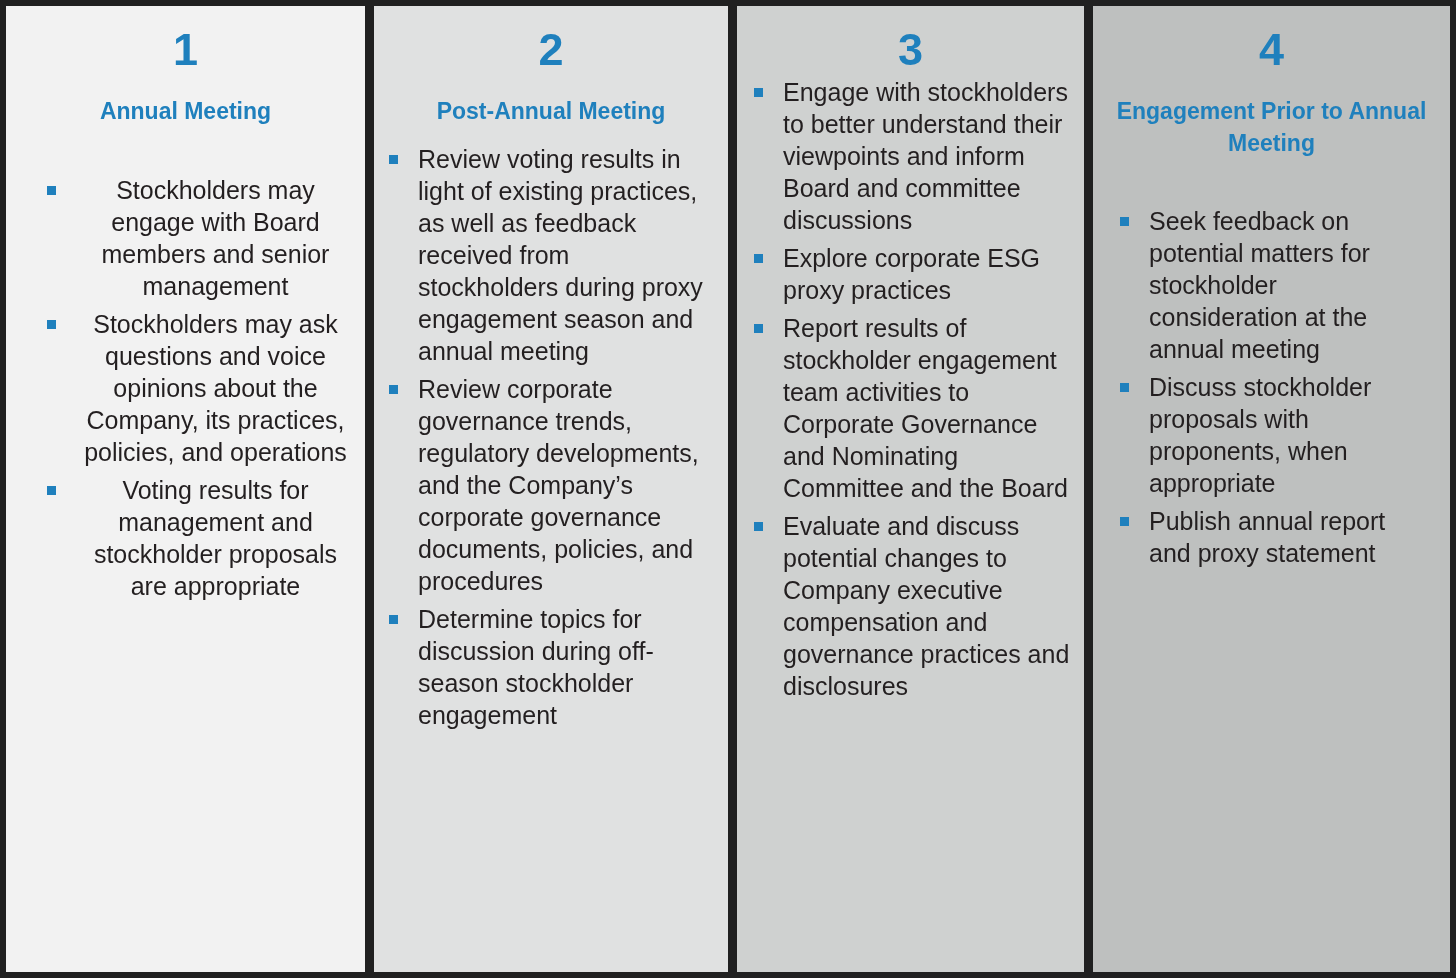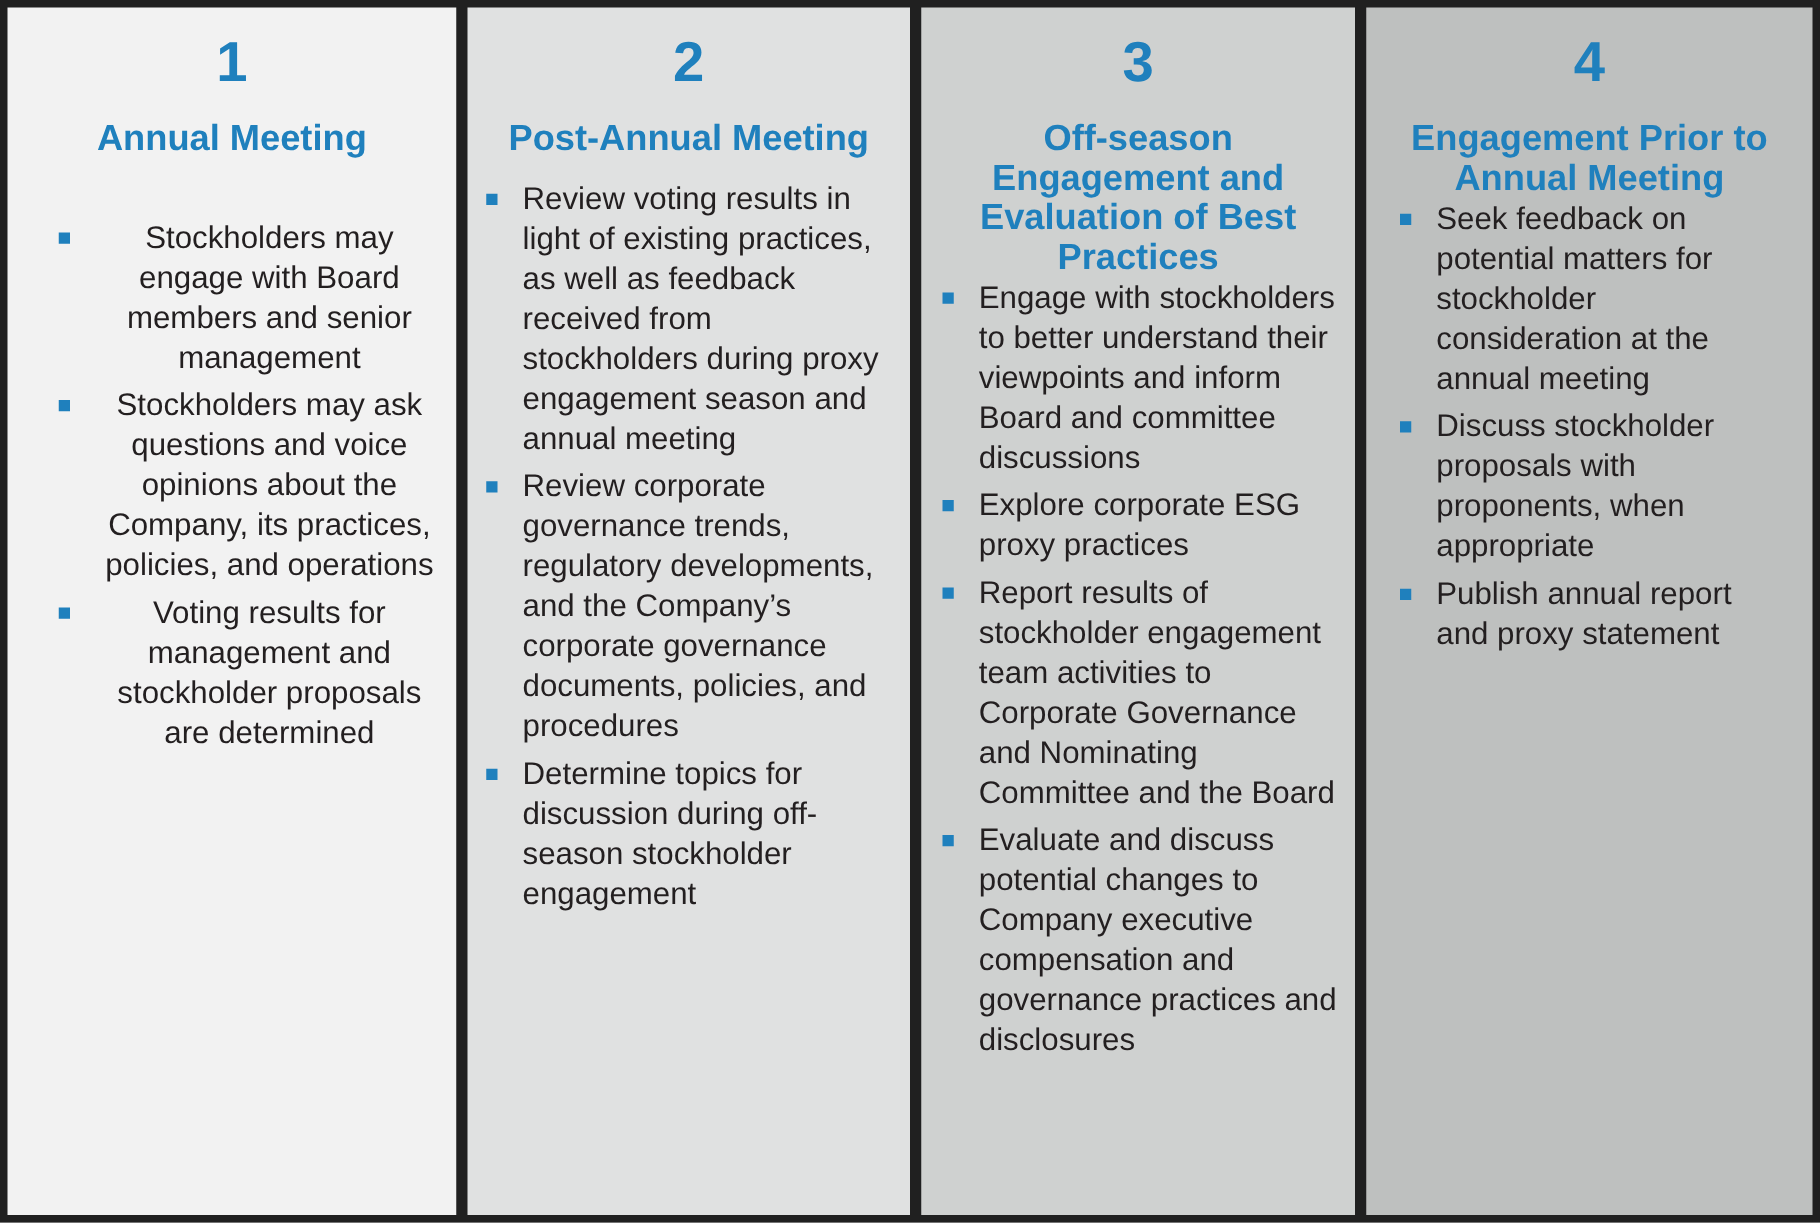--- a/index.html
+++ b/index.html
@@ -51,37 +51,37 @@
     color: #1f80bd;
     font-weight: bold;
     font-size: 45px;
     line-height: 52px;
     letter-spacing: 0px;
   }
 
   .step-title {
     color: #1f80bd;
     font-weight: bold;
-    font-size: 29px;
+    font-size: 23px;
     line-height: 31.5px;
     margin-top: 20px;
     padding: 0 10px;
   }
 
   .bullets {
     list-style: none;
     margin: 0;
     padding: 0;
     flex: 1 1 auto;
   }
 
   .panel-1 .bullets { margin-top: 46px; padding-left: 36px; padding-right: 10px; text-align: center; }
   .panel-2 .bullets { margin-top: 15px; padding-left: 10px; padding-right: 12px; }
   .panel-3 .bullets { margin-top: 0; padding-left: 12px; padding-right: 4px; }
-  .panel-4 .bullets { padding-left: 22px; padding-right: 20px; }
+  .panel-4 .bullets { margin-top: 46px; padding-left: 22px; padding-right: 20px; }
 
   .bullet {
     position: relative;
     color: #231f20;
     font-size: 25px;
     line-height: 32px;
     margin-bottom: 6px;
     padding-left: 34px;
   }
 
@@ -112,21 +112,21 @@
       <li class="bullet">
         <span class="bullet-marker"></span>
         <span class="bullet-text">Stockholders may engage with Board members and senior management</span>
       </li>
       <li class="bullet">
         <span class="bullet-marker"></span>
         <span class="bullet-text">Stockholders may ask questions and voice opinions about the Company, its practices, policies, and operations</span>
       </li>
       <li class="bullet">
         <span class="bullet-marker"></span>
-        <span class="bullet-text">Voting results for management and stockholder proposals are determined</span>
+        <span class="bullet-text">Voting results for management and stockholder proposals are appropriate</span>
       </li>
     </ul>
   </div>
 
   <div class="panel panel-2">
     <div class="panel-head">
       <div class="step-number">2</div>
       <div class="step-title">Post-Annual Meeting</div>
     </div>
     <ul class="bullets">
@@ -141,21 +141,20 @@
       <li class="bullet">
         <span class="bullet-marker"></span>
         <span class="bullet-text">Determine topics for discussion during off-season stockholder engagement</span>
       </li>
     </ul>
   </div>
 
   <div class="panel panel-3">
     <div class="panel-head">
       <div class="step-number">3</div>
-      <div class="step-title">Off-season Engagement and Evaluation of Best Practices</div>
     </div>
     <ul class="bullets">
       <li class="bullet">
         <span class="bullet-marker"></span>
         <span class="bullet-text">Engage with stockholders to better understand their viewpoints and inform Board and committee discussions</span>
       </li>
       <li class="bullet">
         <span class="bullet-marker"></span>
         <span class="bullet-text">Explore corporate ESG proxy practices</span>
       </li>

